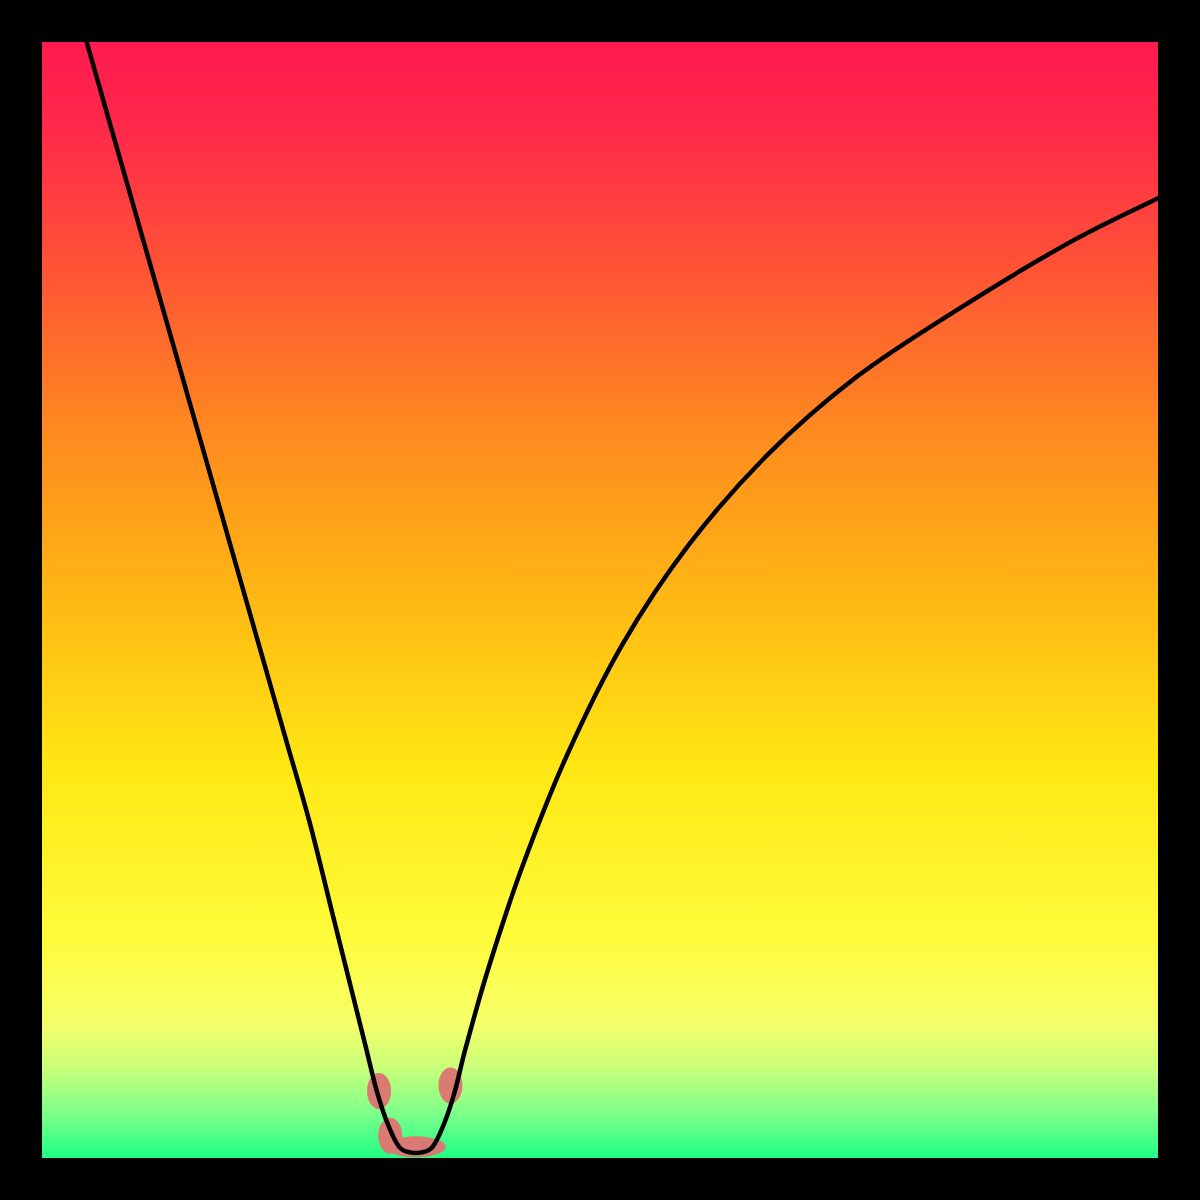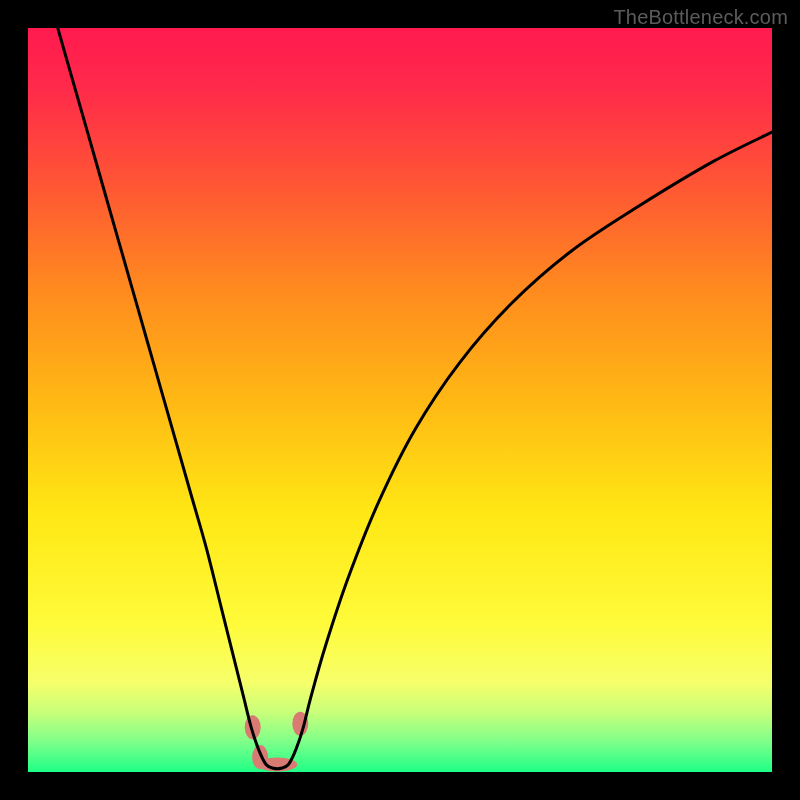--- a/index.html
+++ b/index.html
@@ -49,21 +49,20 @@
     left: 0;
     width: 100%;
     height: 100%;
   }
 </style>
 </head>
 <body>
 
 <div class="frame">
 
-  <div class="watermark">TheBottleneck.com</div>
 
   <div class="plot-area">
     <svg class="gradient-bg" viewBox="0 0 744 744" preserveAspectRatio="none">
       <defs>
         <linearGradient id="bg-grad" x1="0" y1="0" x2="0" y2="1">
             <stop offset="0%" stop-color="#ff1a4f"></stop>
             <stop offset="8%" stop-color="#ff2a4a"></stop>
             <stop offset="20%" stop-color="#ff5236"></stop>
             <stop offset="35%" stop-color="#ff8a1f"></stop>
             <stop offset="50%" stop-color="#ffb814"></stop>

